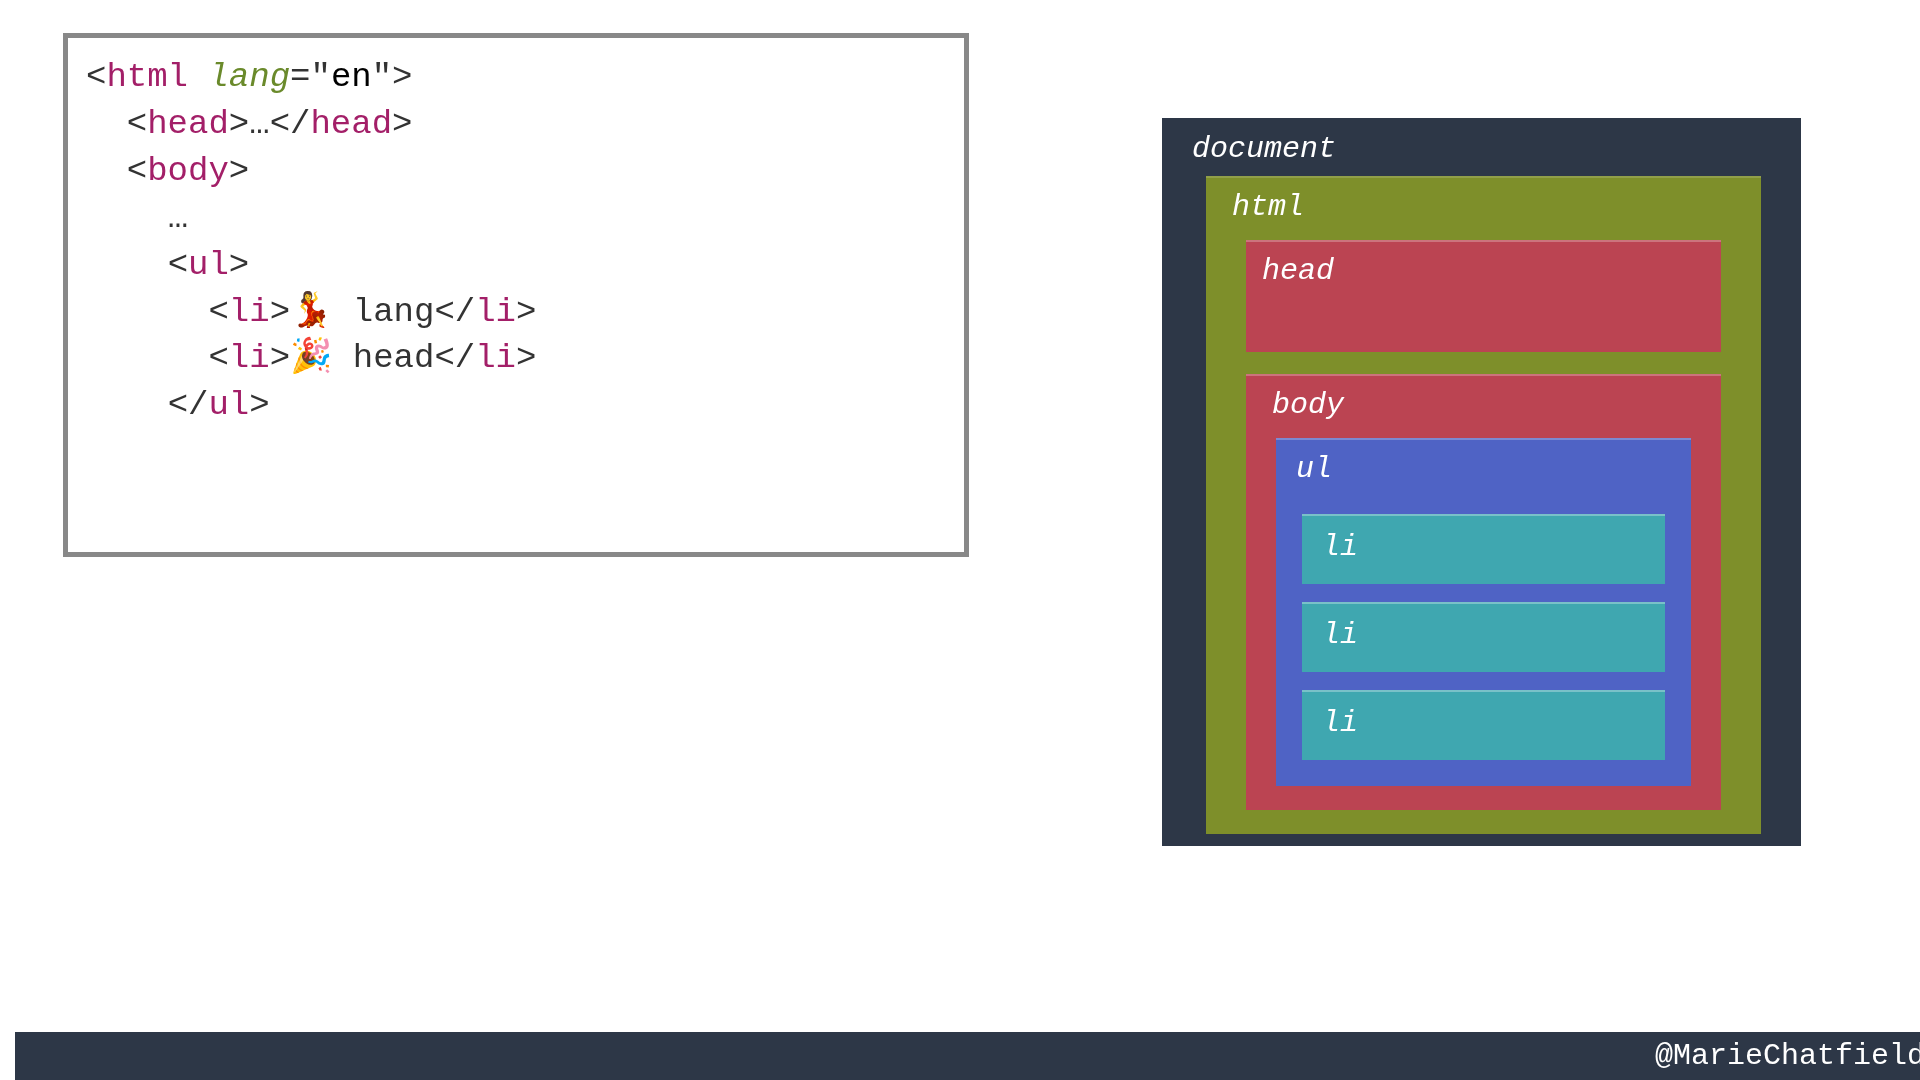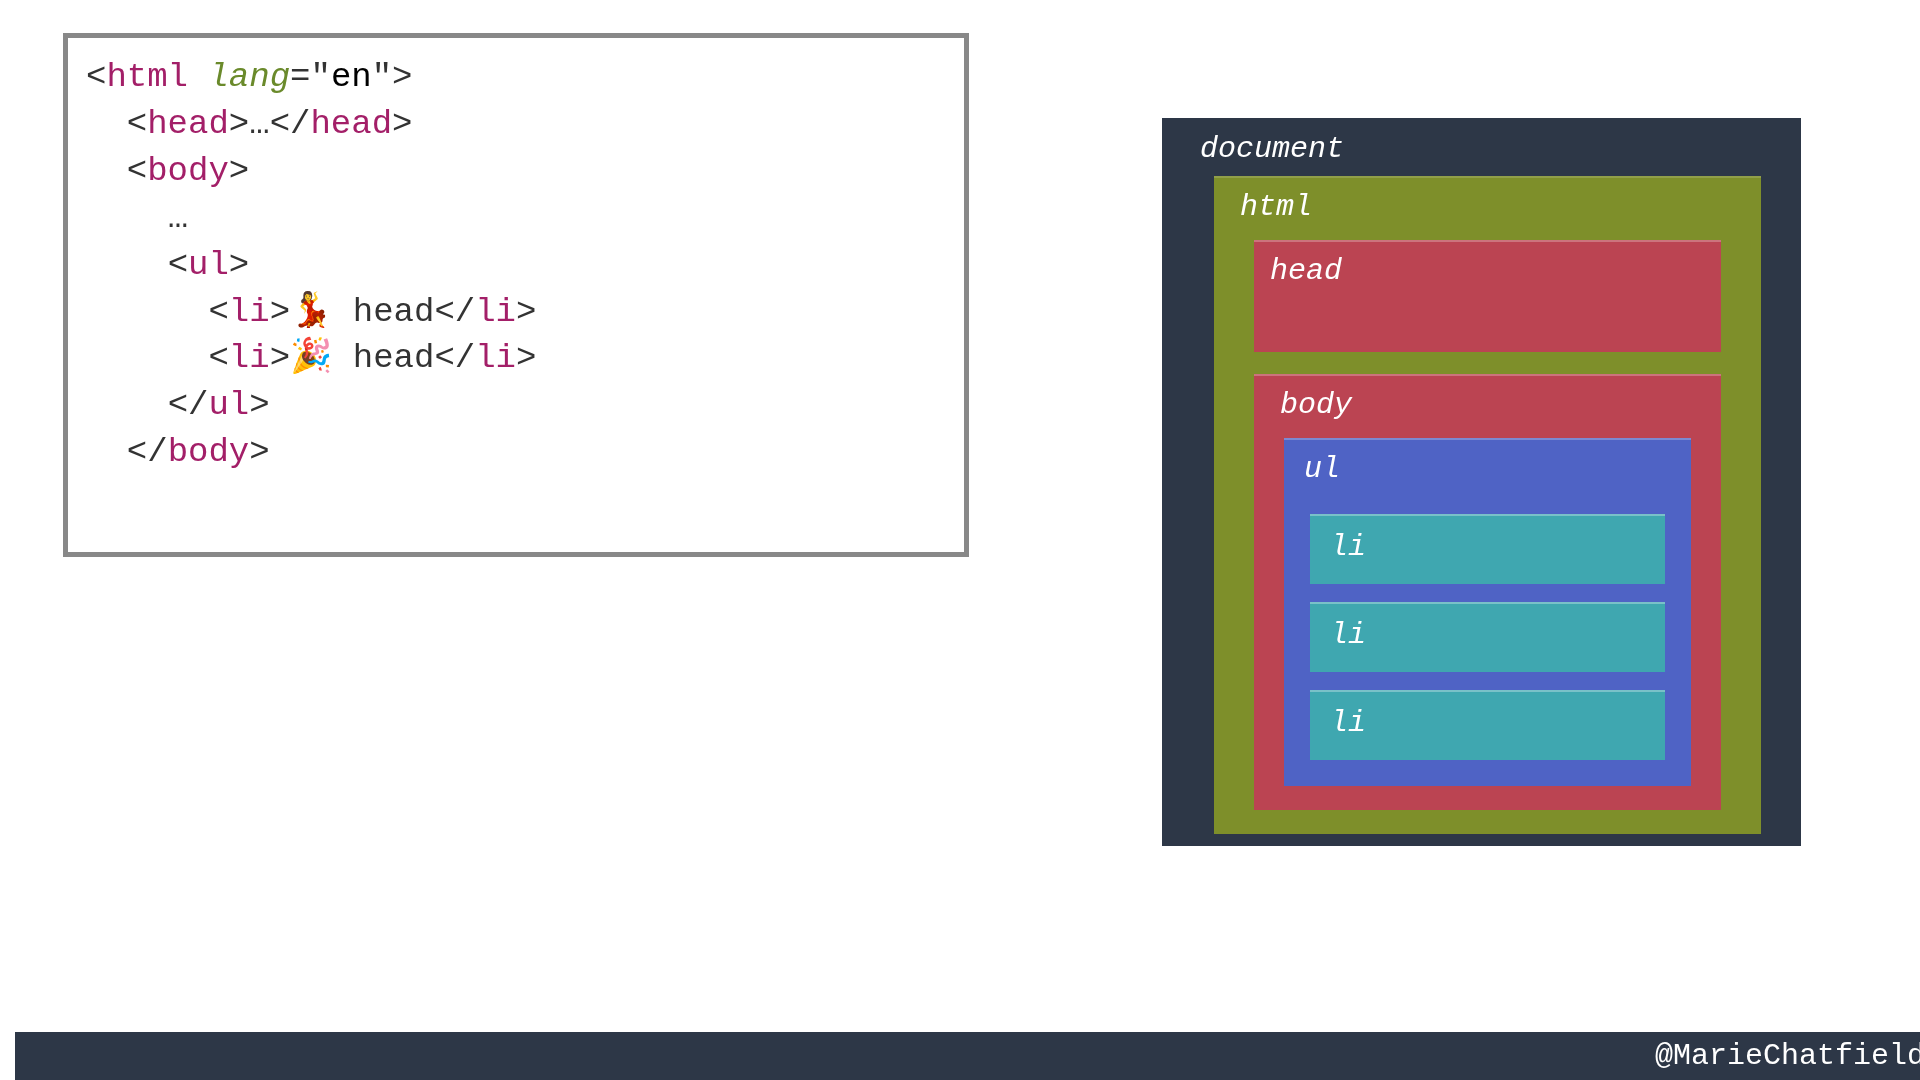--- a/index.html
+++ b/index.html
@@ -35,21 +35,21 @@
   .text { color: #333; }
 
   
   .dom-diagram {
     position: absolute;
     top: 118px;
     left: 1162px;
     width: 639px;
     height: 728px;
     background: #2d3747;
-    padding: 10px 20px 20px 32px;
+    padding: 10px 20px 20px 24px;
   }
   .box-label {
     font-family: "Courier New", monospace;
     font-style: italic;
     font-size: 30px;
     color: #ffffff;
     padding: 4px 6px 10px 6px;
     display: block;
   }
   .box {
@@ -110,24 +110,23 @@
 <body>
 
 <div class="slide">
 
   <div class="code-block" id="code-block">
       <div class="code-line"><span class="punct">&lt;</span><span class="tag-name">html</span><span class="text"> </span><span class="attr-name">lang</span><span class="punct">=</span><span class="punct">"</span><span class="attr-value">en</span><span class="punct">"</span><span class="punct">&gt;</span></div>
       <div class="code-line">  <span class="punct">&lt;</span><span class="tag-name">head</span><span class="punct">&gt;</span><span class="text">…</span><span class="punct">&lt;/</span><span class="tag-name">head</span><span class="punct">&gt;</span></div>
       <div class="code-line">  <span class="punct">&lt;</span><span class="tag-name">body</span><span class="punct">&gt;</span></div>
       <div class="code-line">    <span class="text">…</span></div>
       <div class="code-line">    <span class="punct">&lt;</span><span class="tag-name">ul</span><span class="punct">&gt;</span></div>
-      <div class="code-line">      <span class="punct">&lt;</span><span class="tag-name">li</span><span class="punct">&gt;</span><span class="text">💃 head</span><span class="punct">&lt;/</span><span class="tag-name">li</span><span class="punct">&gt;</span></div>
+      <div class="code-line">      <span class="punct">&lt;</span><span class="tag-name">li</span><span class="punct">&gt;</span><span class="text">💃 lang</span><span class="punct">&lt;/</span><span class="tag-name">li</span><span class="punct">&gt;</span></div>
       <div class="code-line">      <span class="punct">&lt;</span><span class="tag-name">li</span><span class="punct">&gt;</span><span class="text">🎉 head</span><span class="punct">&lt;/</span><span class="tag-name">li</span><span class="punct">&gt;</span></div>
       <div class="code-line">    <span class="punct">&lt;/</span><span class="tag-name">ul</span><span class="punct">&gt;</span></div>
-      <div class="code-line">  <span class="punct">&lt;/</span><span class="tag-name">body</span><span class="punct">&gt;</span></div>
     </div>
 
   <div class="dom-diagram box-document">
     <span class="box-label">document</span>
     <div class="box box-html">
       <span class="box-label">html</span>
       <div class="box box-head">
         <span class="box-label">head</span>
       </div>
       <div class="box box-body">

